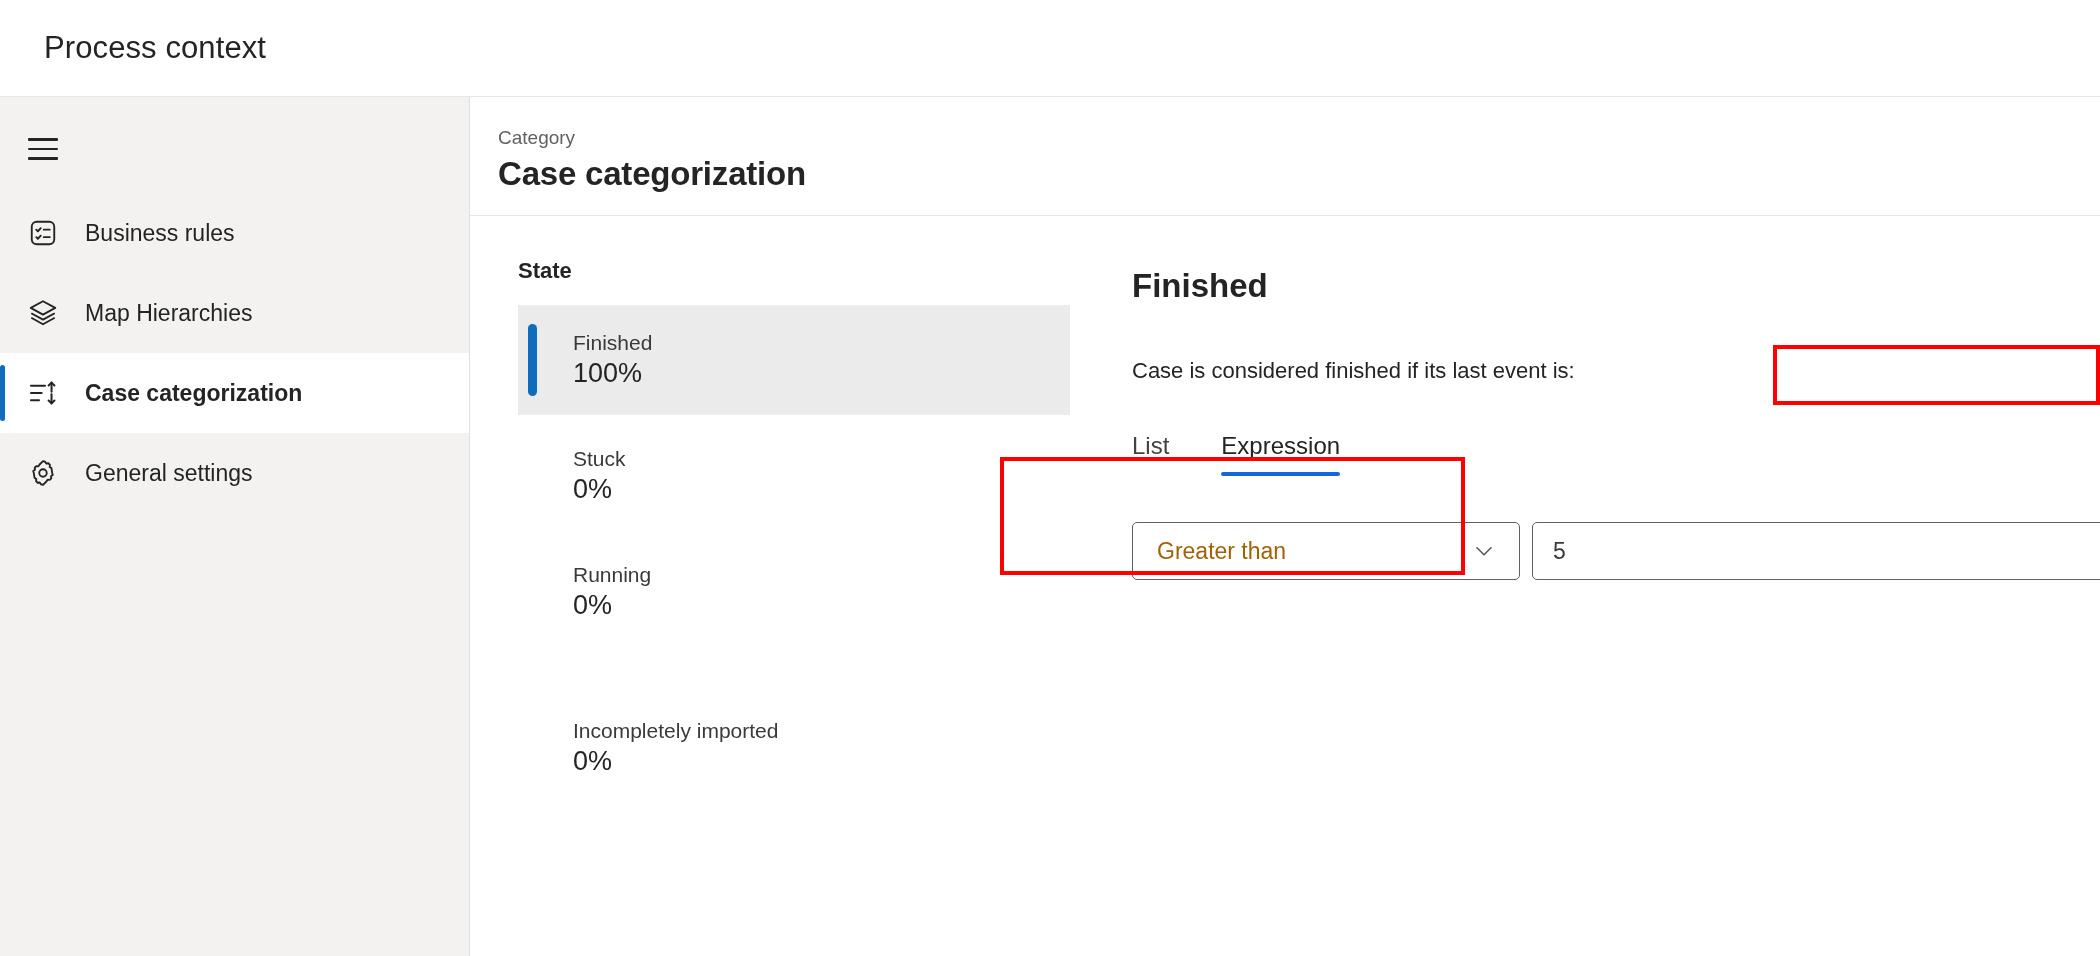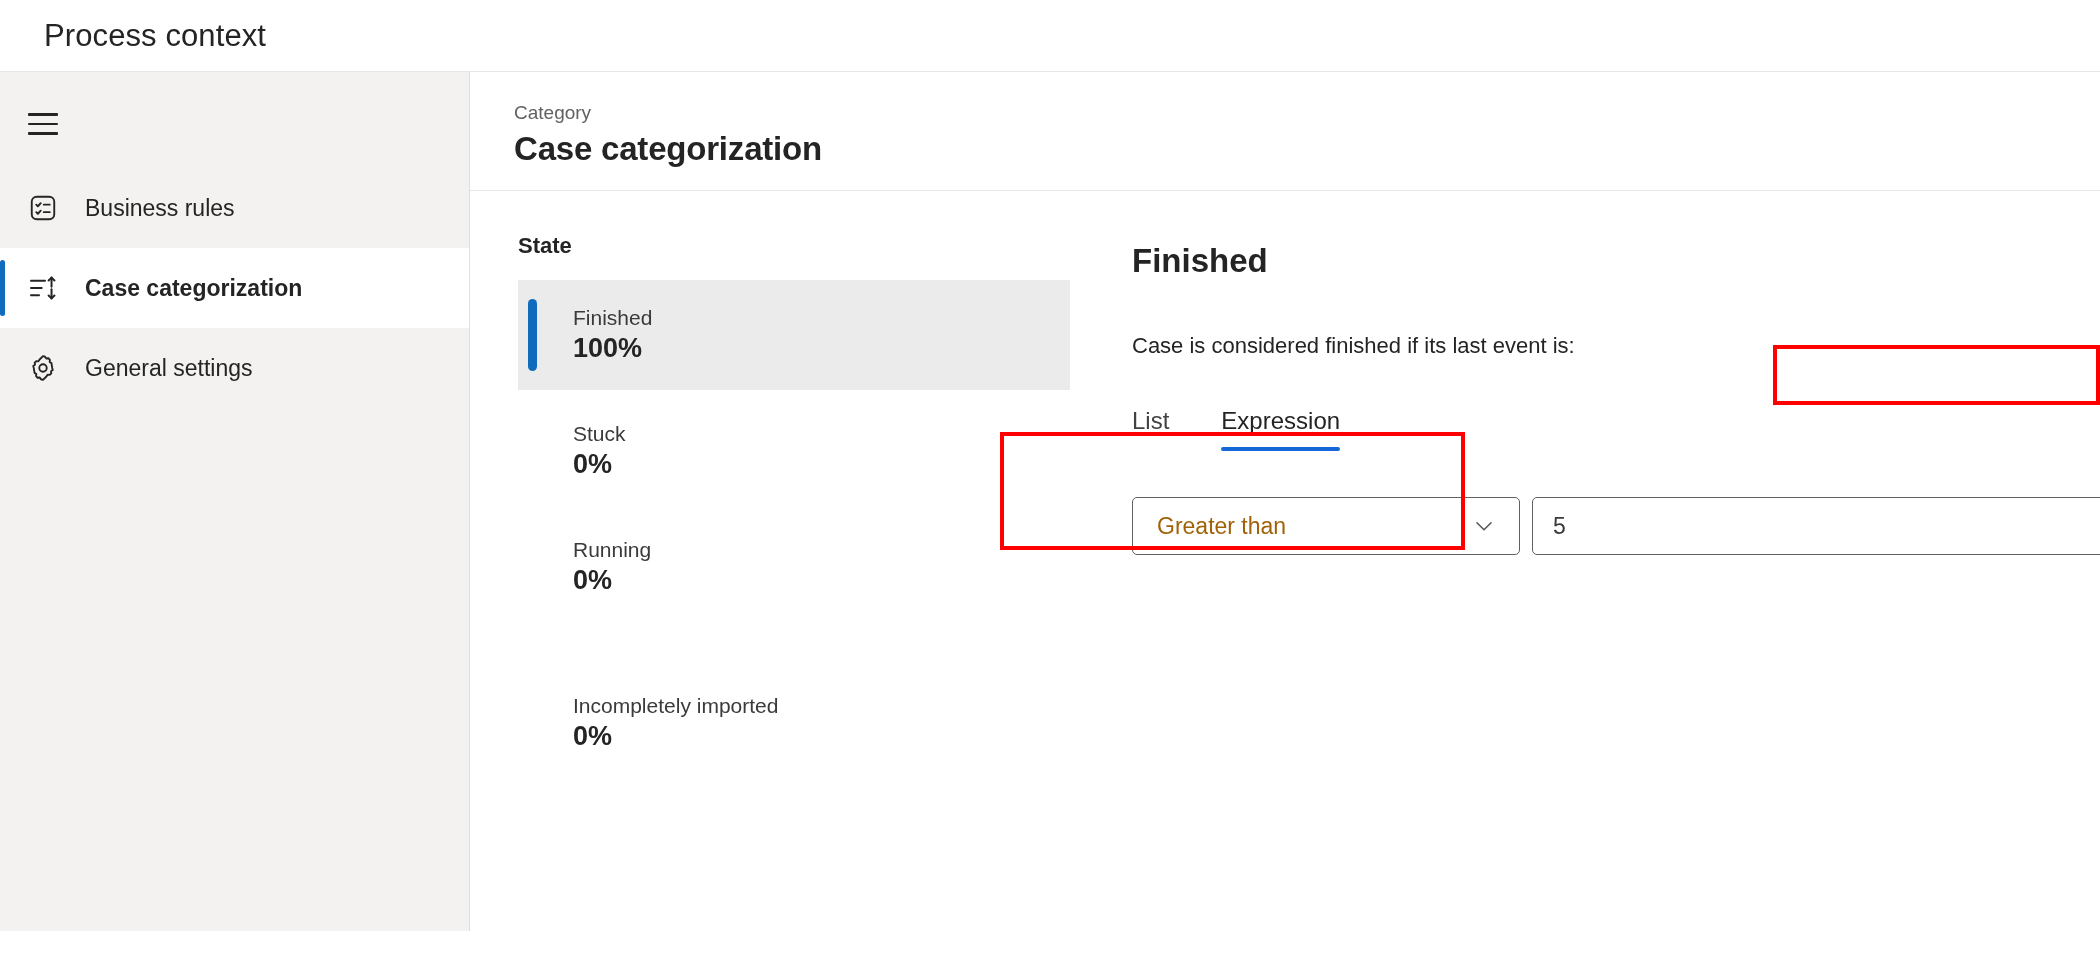--- a/index.html
+++ b/index.html
@@ -8,21 +8,21 @@
     width: 2100px;
     height: 956px;
     overflow: hidden;
     background: #ffffff;
     font-family: "Liberation Sans", "DejaVu Sans", sans-serif;
     -webkit-font-smoothing: antialiased;
   }
 
   
   .app-header {
-    height: 72px;
+    height: 97px;
     background: #ffffff;
     display: flex;
     align-items: center;
     padding-left: 44px;
     border-bottom: 1px solid #e6e6e6;
   }
   .app-title {
     font-size: 31px;
     color: #252423;
     font-weight: 400;
@@ -113,21 +113,21 @@
 
   
   .main {
     flex: 1 1 auto;
     background: #ffffff;
     position: relative;
     overflow: hidden;
   }
 
   .content-header {
-    padding: 30px 0 22px 44px;
+    padding: 30px 0 22px 28px;
     border-bottom: 1px solid #e6e6e6;
   }
   .eyebrow {
     font-size: 19px;
     color: #616161;
     font-weight: 400;
     margin-bottom: 6px;
   }
   .content-title {
     font-size: 33px;
@@ -175,21 +175,21 @@
   .state-text { margin-left: 36px; }
   .state-name {
     font-size: 21px;
     color: #3b3a39;
     font-weight: 400;
     margin-bottom: 3px;
   }
   .state-value {
     font-size: 27px;
     color: #242424;
-    font-weight: 700;
+    font-weight: 400;
   }
   .section-gap { height: 40px; }
 
   
   .redbox {
     position: absolute;
     border: 4px solid #ff0000;
     pointer-events: none;
     box-sizing: border-box;
   }
@@ -331,20 +331,30 @@
             <rect x="3" y="3" width="18" height="18" rx="4"></rect>
             <polyline points="6.6,9.3 7.9,10.6 10.2,8.1" stroke-linecap="round" stroke-linejoin="round"></polyline>
             <line x1="12.6" y1="9.3" x2="17.4" y2="9.3" stroke-linecap="round"></line>
             <polyline points="6.6,15.3 7.9,16.6 10.2,14.1" stroke-linecap="round" stroke-linejoin="round"></polyline>
             <line x1="12.6" y1="15.3" x2="17.4" y2="15.3" stroke-linecap="round"></line>
           </svg>
         </span>
         <span class="nav-label">Business rules</span>
       </div>
 
+      <div class="nav-item">
+        <span class="nav-icon">
+          <svg width="32" height="32" viewBox="0 0 24 24" fill="none" stroke="#242424" stroke-width="1.4" stroke-linejoin="round">
+            <polygon points="12,3.2 21.2,8.2 12,13.2 2.8,8.2"></polygon>
+            <polyline points="3.2,12.2 12,17 20.8,12.2"></polyline>
+            <polyline points="3.2,15.6 12,20.4 20.8,15.6"></polyline>
+          </svg>
+        </span>
+        <span class="nav-label">Map Hierarchies</span>
+      </div>
 
       <div class="nav-item active">
         <span class="nav-icon">
           <svg width="32" height="32" viewBox="0 0 24 24" fill="none" stroke="#242424" stroke-width="1.5" stroke-linecap="round" stroke-linejoin="round">
             <line x1="3" y1="6.5" x2="13.5" y2="6.5"></line>
             <line x1="3" y1="12" x2="11" y2="12"></line>
             <line x1="3" y1="17.5" x2="9" y2="17.5"></line>
             <line x1="18.4" y1="4.2" x2="18.4" y2="11"></line>
             <polyline points="16.2,6.4 18.4,4.2 20.6,6.4"></polyline>
             <line x1="18.4" y1="13" x2="18.4" y2="19.8"></line>

